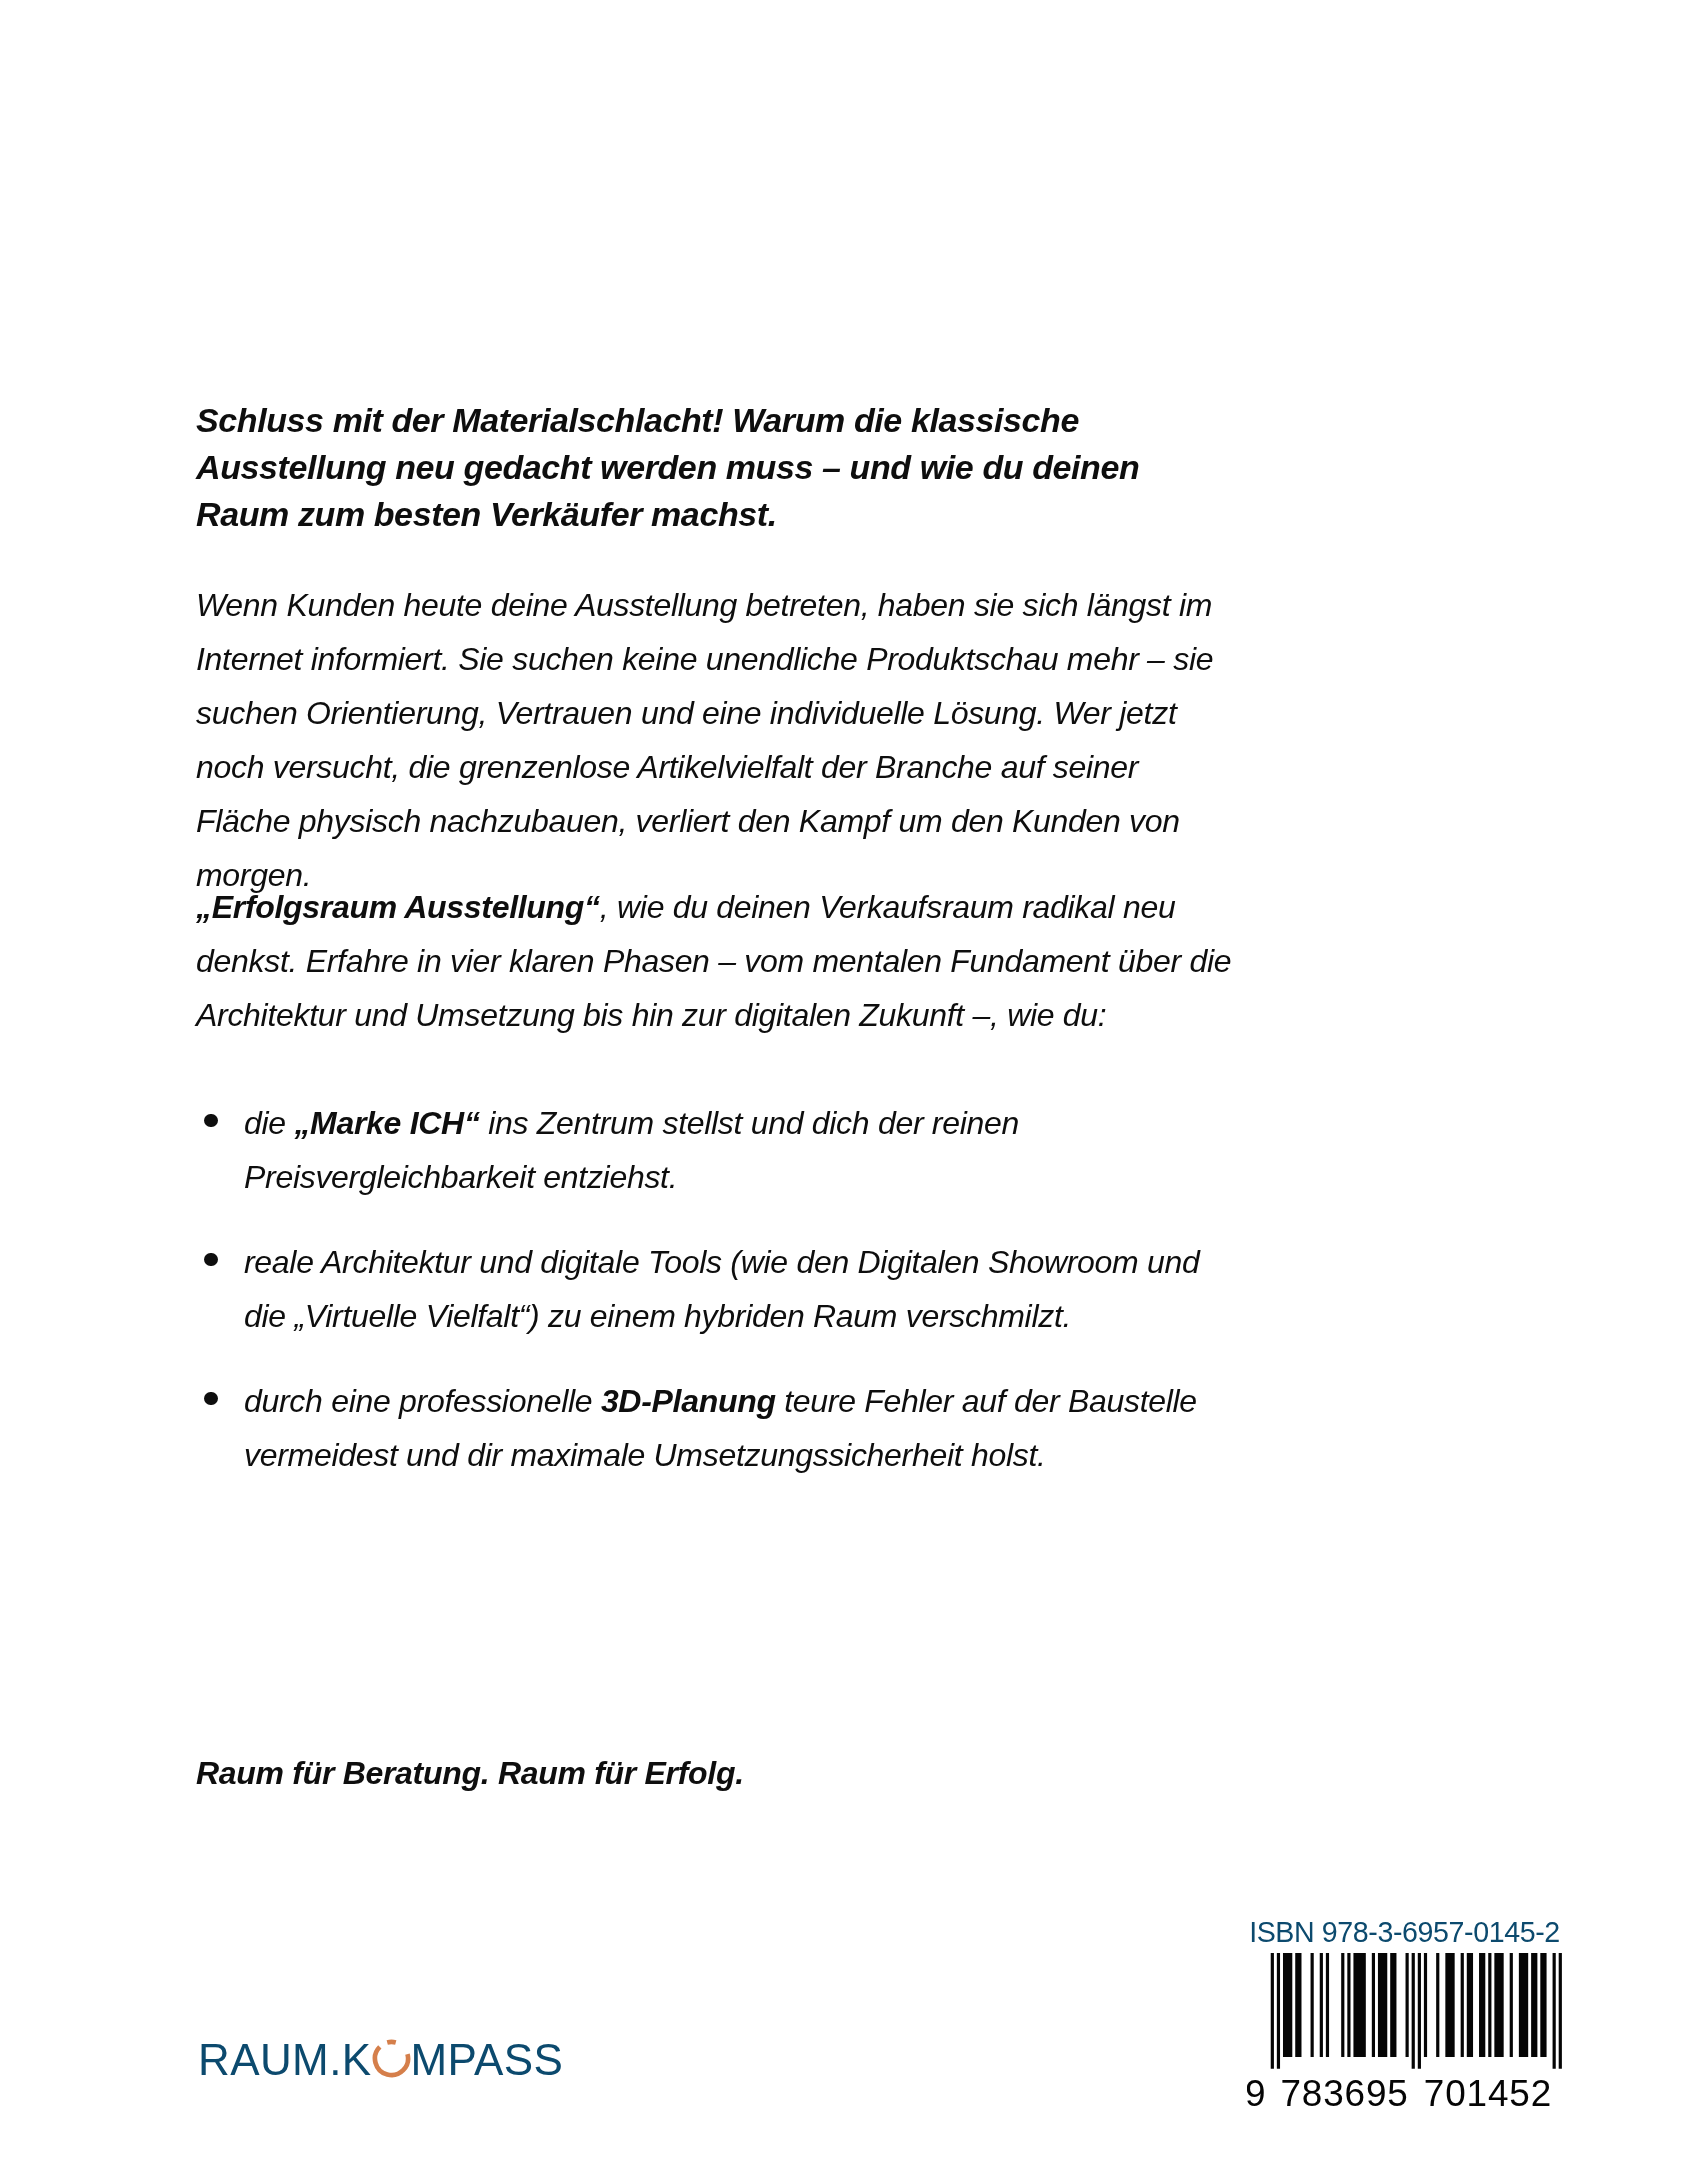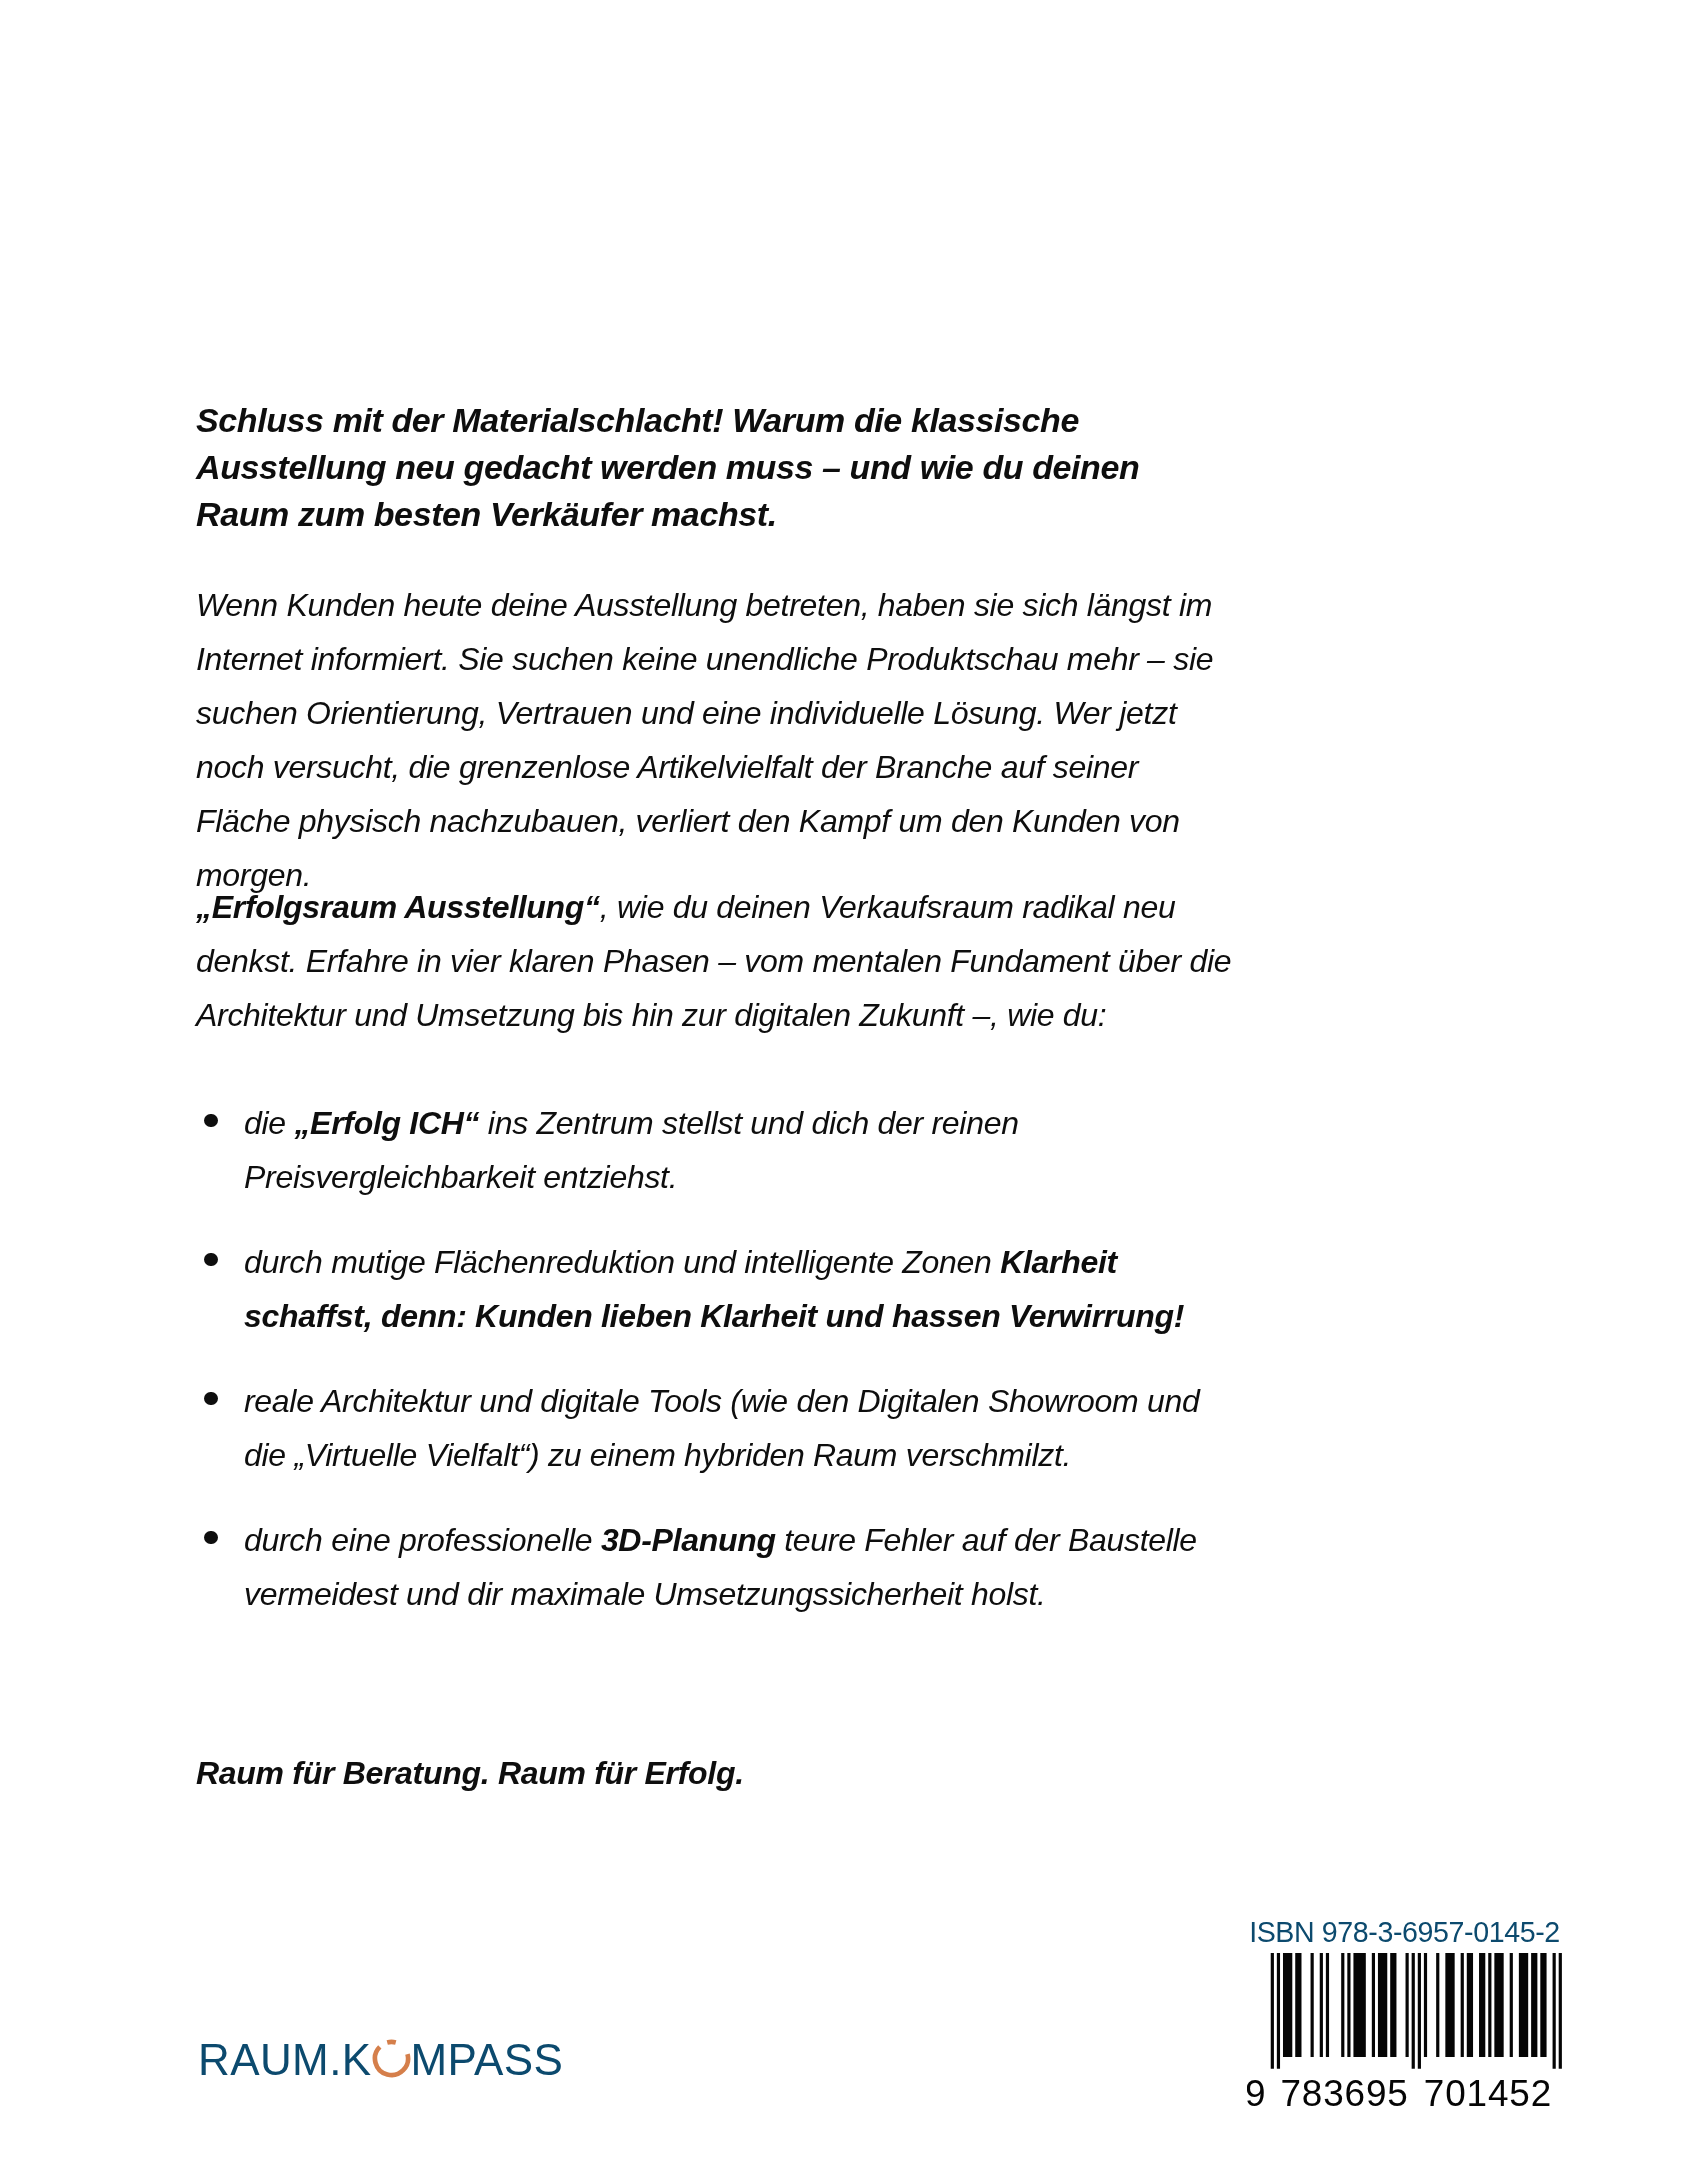--- a/index.html
+++ b/index.html
@@ -73,27 +73,22 @@
 Fläche physisch nachzubauen, verliert den Kampf um den Kunden von
 morgen.</span></p>
 
   <p class="p2 bodytext rich"><span class="b">„Erfolgsraum Ausstellung“</span><span>, wie du deinen Verkaufsraum radikal neu
 denkst. Erfahre in vier klaren Phasen – vom mentalen Fundament über die
 Architektur und Umsetzung bis hin zur digitalen Zukunft –, wie du:</span></p>
 
   <ul class="bullets">
     <li class="bullet-item">
       <span class="dot"></span>
-      <div class="bodytext rich"><span>die </span><span class="b">„Erfolg ICH“</span><span> ins Zentrum stellst und dich der reinen
+      <div class="bodytext rich"><span>die </span><span class="b">„Marke ICH“</span><span> ins Zentrum stellst und dich der reinen
 Preisvergleichbarkeit entziehst.</span></div>
-    </li>
-    <li class="bullet-item">
-      <span class="dot"></span>
-      <div class="bodytext rich"><span>durch mutige Flächenreduktion und intelligente Zonen </span><span class="b">Klarheit
-schaffst, denn: Kunden lieben Klarheit und hassen Verwirrung!</span></div>
     </li>
     <li class="bullet-item">
       <span class="dot"></span>
       <div class="bodytext rich"><span>reale Architektur und digitale Tools (wie den Digitalen Showroom und
 die „Virtuelle Vielfalt“) zu einem hybriden Raum verschmilzt.</span></div>
     </li>
     <li class="bullet-item">
       <span class="dot"></span>
       <div class="bodytext rich"><span>durch eine professionelle </span><span class="b">3D-Planung</span><span> teure Fehler auf der Baustelle
 vermeidest und dir maximale Umsetzungssicherheit holst.</span></div>

